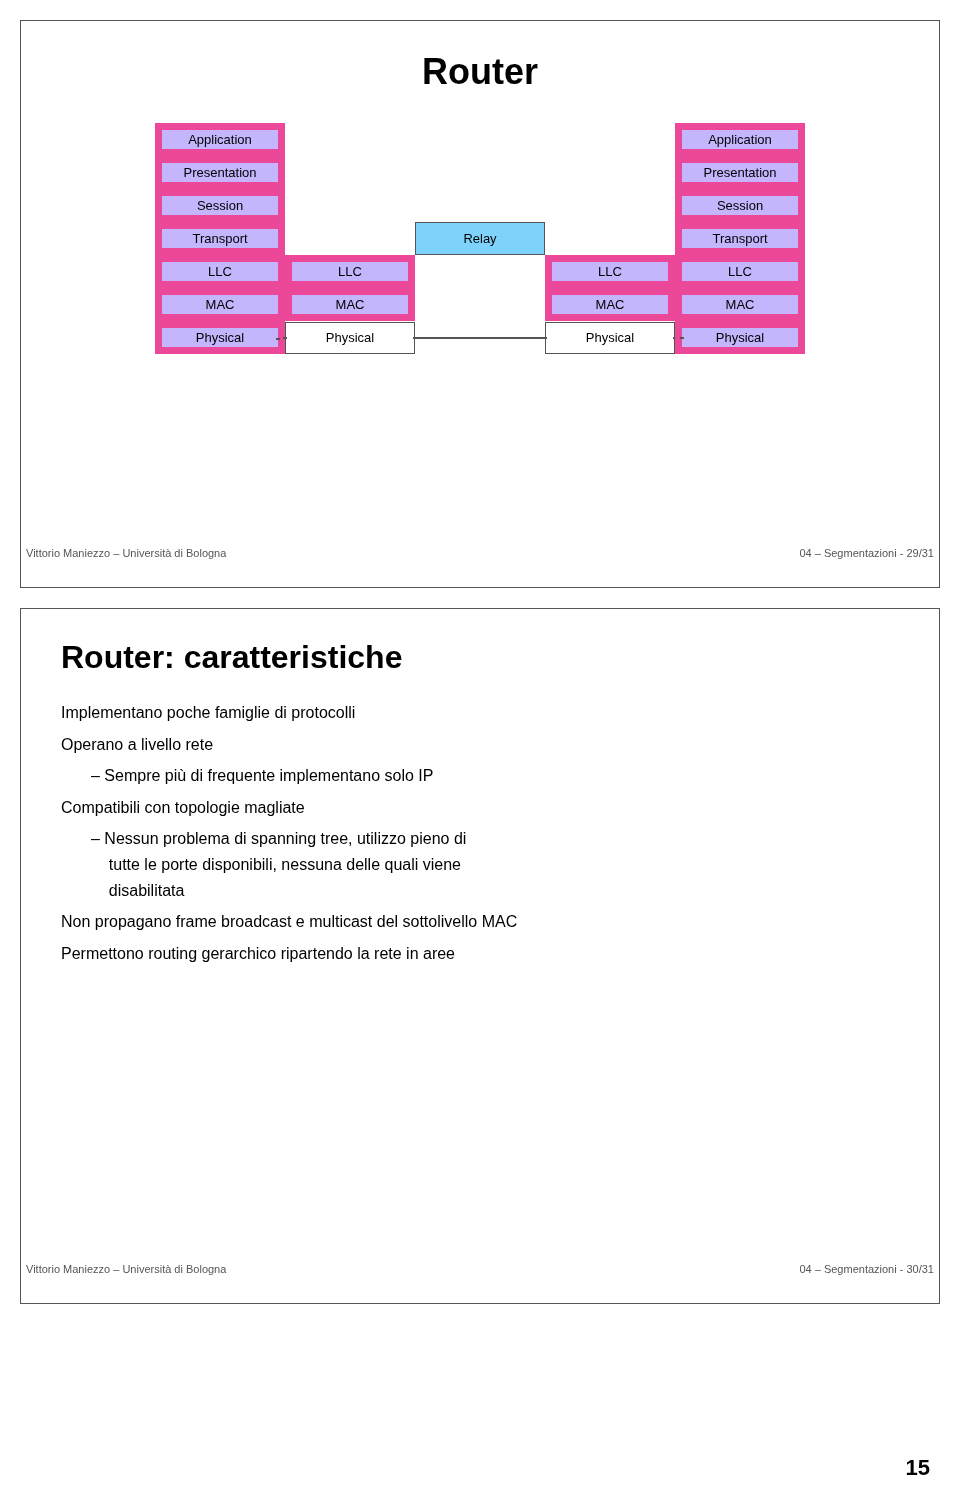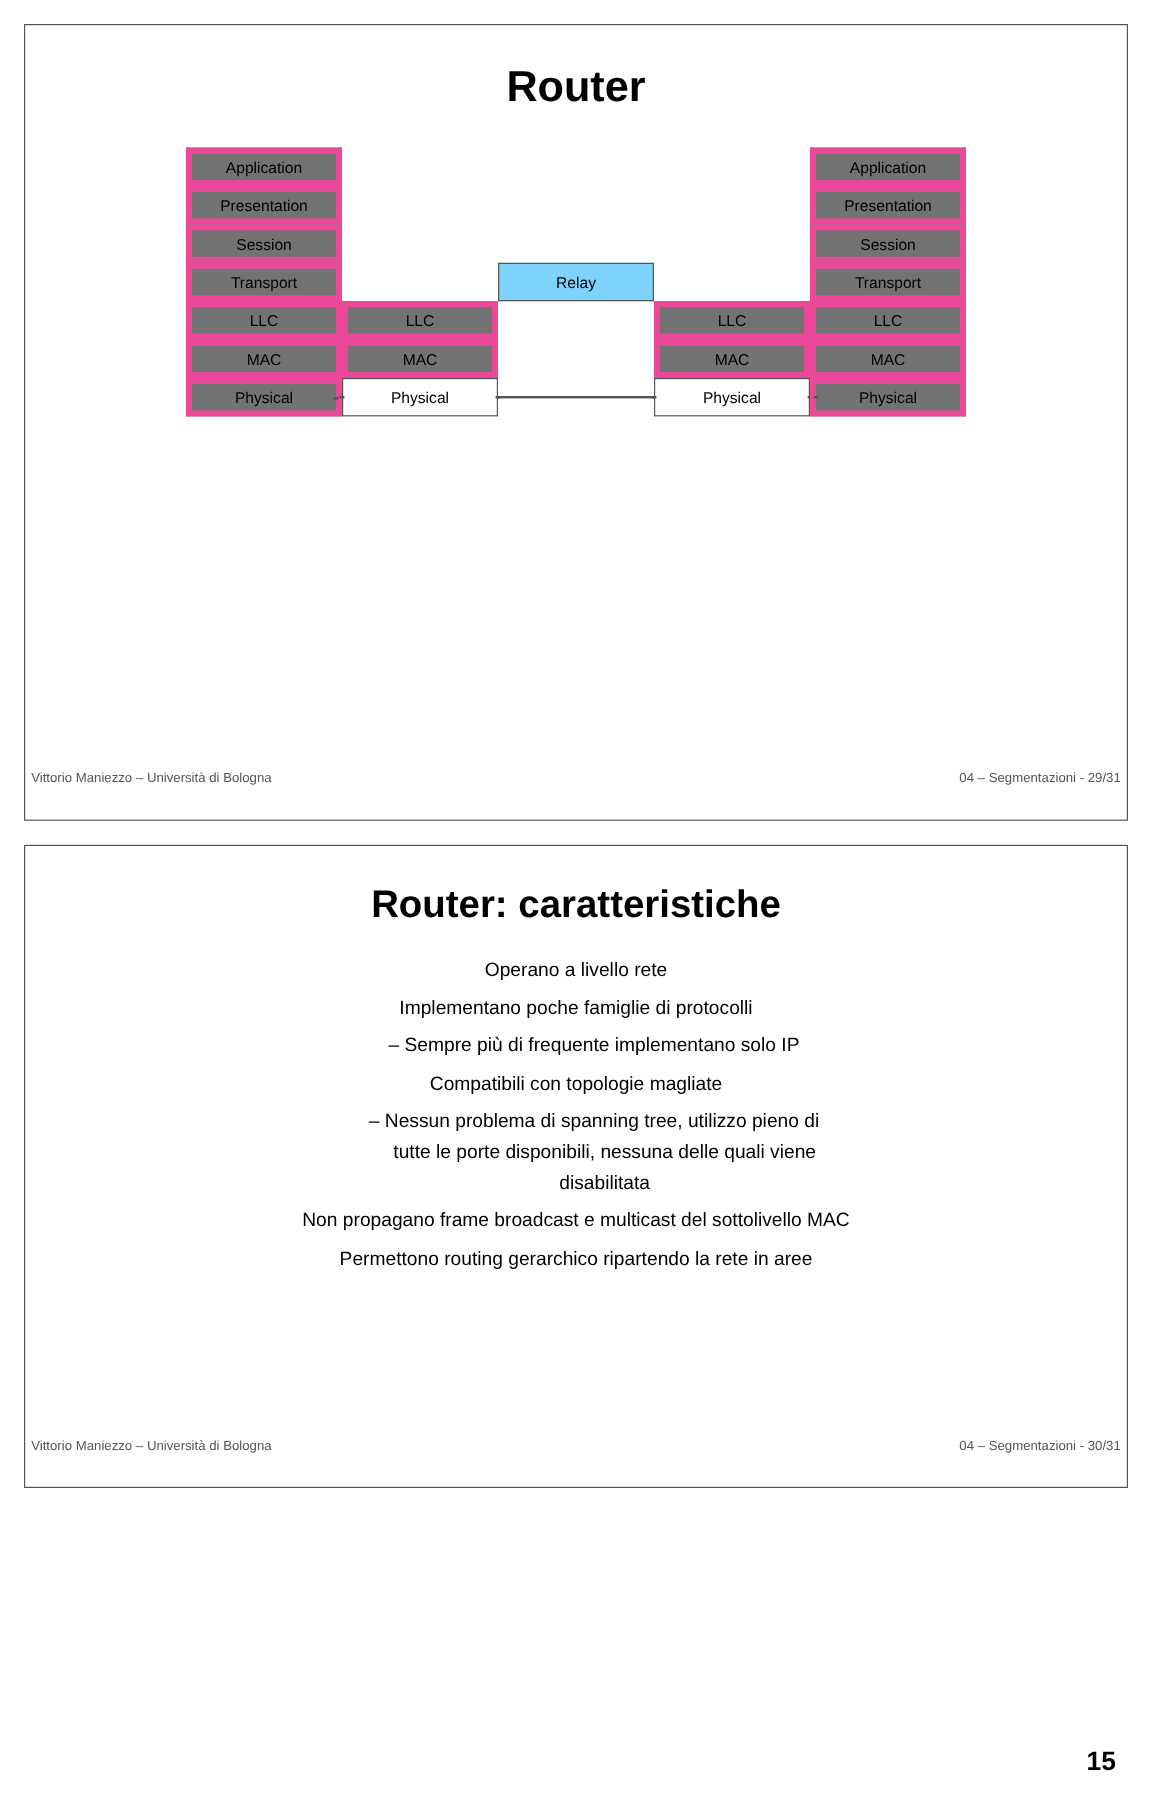--- a/index.html
+++ b/index.html
@@ -18,21 +18,21 @@
       background: #fff;
       position: relative;
     }
 
     .slide-content {
       padding: 30px 40px 20px 40px;
     }
 
     
     .slide1 {
-      height: 664px;
+      height: 568px;
     }
 
     .slide-title {
       text-align: center;
       font-size: 36px;
       font-weight: bold;
       margin-bottom: 30px;
       color: #000;
     }
 
@@ -43,22 +43,21 @@
       right: 0;
       display: flex;
       justify-content: space-between;
       font-size: 11px;
       color: #555;
       padding: 0 5px;
     }
 
     
     .slide2 {
-      height: 536px;
-      text-align: center;
+      height: 696px;
     }
 
     .slide2-title {
       font-size: 32px;
       font-weight: bold;
       margin-bottom: 24px;
       color: #000;
     }
 
     .slide2-body {
@@ -89,26 +88,26 @@
     
     .diagram-wrapper {
       display: flex;
       justify-content: center;
       padding: 0 0 10px 0;
     }
 
     .layer-cell {
       width: 130px;
       height: 32px;
-      border: 5px solid #ec4899;
+      border: 7px solid #ec4899;
       text-align: center;
       vertical-align: middle;
       font-size: 13px;
       padding: 2px 4px;
-      background: #737373;
+      background: #c4b5fd;
     }
 
     .layer-cell.gray {
       background: #7dd3fc;
     }
 
     .layer-cell.no-border {
       border: none;
       background: transparent;
     }
@@ -209,22 +208,22 @@
     <span>Vittorio Maniezzo – Università di Bologna</span>
     <span>04 – Segmentazioni - 29/31</span>
   </div>
 </div>
 
 <div class="slide slide2 outer-border" style="margin-top:10px; position:relative;">
   <div class="slide-content">
     <div class="slide2-title">Router: caratteristiche</div>
 
     <div class="slide2-body">
+      <p>Implementano poche famiglie di protocolli</p>
       <p>Operano a livello rete</p>
-      <p>Implementano poche famiglie di protocolli</p>
       <p class="indent">– Sempre più di frequente implementano solo IP</p>
       <p>Compatibili con topologie magliate</p>
       <p class="indent">– Nessun problema di spanning tree, utilizzo pieno di<br>
         &nbsp;&nbsp;&nbsp;&nbsp;tutte le porte disponibili, nessuna delle quali viene<br>
         &nbsp;&nbsp;&nbsp;&nbsp;disabilitata</p>
       <p>Non propagano frame broadcast e multicast del sottolivello MAC</p>
       <p>Permettono routing gerarchico ripartendo la rete in aree</p>
     </div>
   </div>
 

